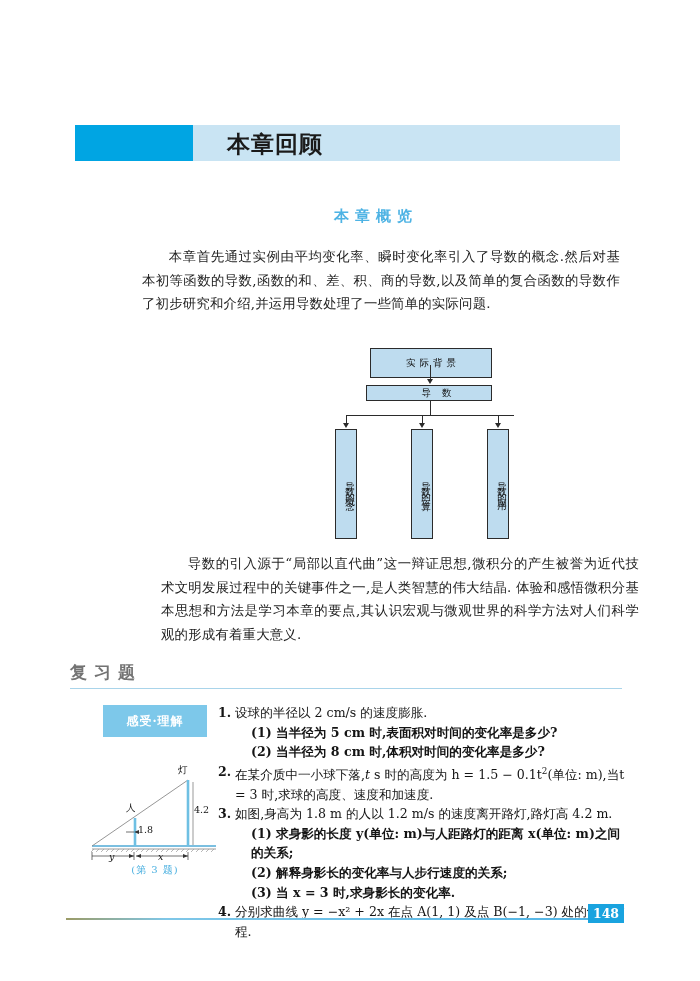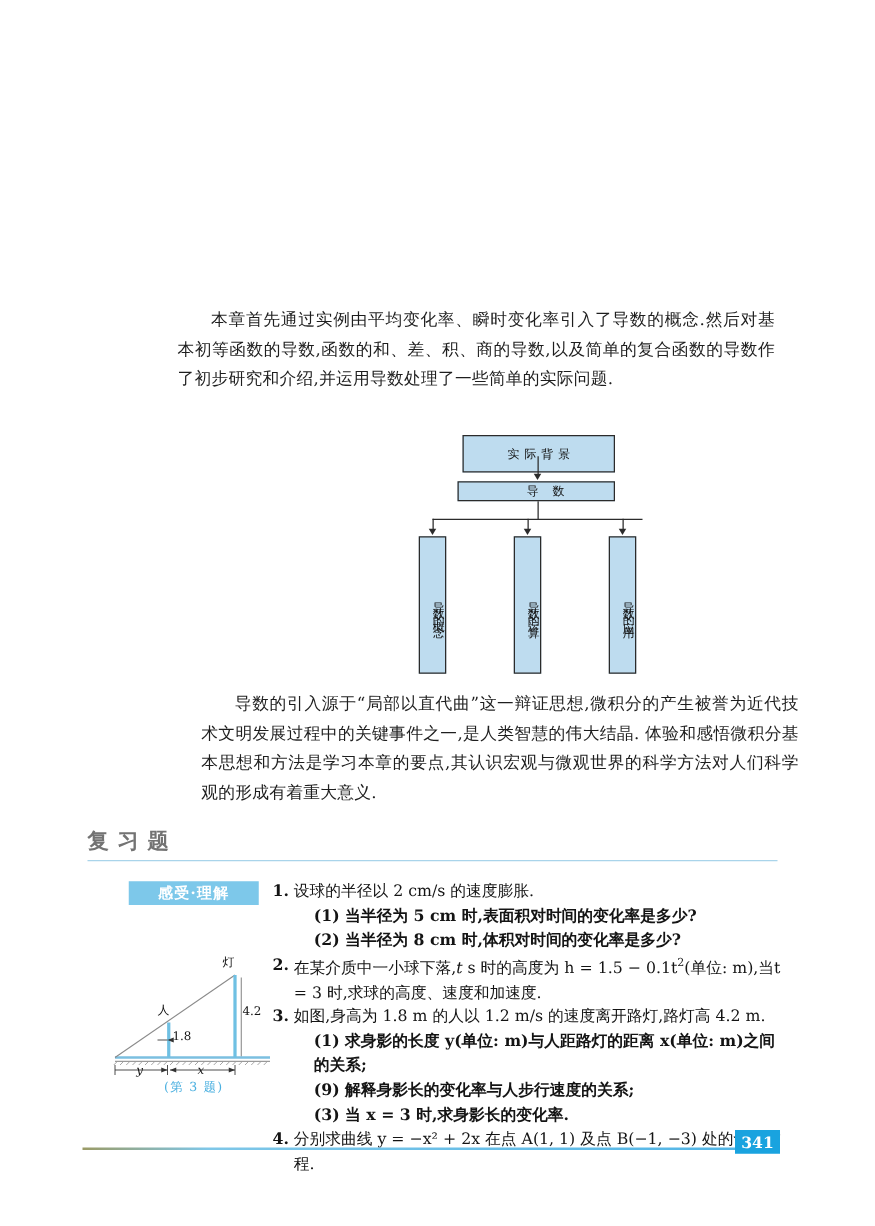--- a/index.html
+++ b/index.html
@@ -174,21 +174,21 @@
     width: 552px;
     height: 1.4px;
     background: #a9d4ea;
   }
 
   .badge {
     position: absolute;
     left: 103px;
     top: 705px;
     width: 104px;
-    height: 19px;
+    height: 32px;
     background: #7dc8ea;
     display: flex;
     align-items: center;
     justify-content: center;
     font-family: "DejaVu Serif", "Liberation Serif", serif;
     font-weight: bold;
     font-size: 12px;
     color: #ffffff;
     letter-spacing: 1px;
   }
@@ -271,21 +271,28 @@
     font-family: "DejaVu Serif", "Liberation Serif", serif;
     font-weight: bold;
     font-size: 12.5px;
   }
 </style>
 </head>
 <body>
 
 <div class="page">
 
-
+  <div class="title-band">
+    <div class="title-band-block"></div>
+    <div class="title-band-bar">
+      <span class="title-text">本章回顾</span>
+    </div>
+  </div>
+
+  <div class="overview-heading">本章概览</div>
 
   <div class="para para-1">本章首先通过实例由平均变化率、瞬时变化率引入了导数的概念.然后对基本初等函数的导数,函数的和、差、积、商的导数,以及简单的复合函数的导数作了初步研究和介绍,并运用导数处理了一些简单的实际问题.</div>
 
   <div class="flow">
     <div class="fbox fbox-top">实际背景</div>
     <div class="conn v-line" style="left:100px; top:19px; height:15px;"></div>
     <div class="arrow-down" style="left:97px; top:33px;"></div>
 
     <div class="fbox fbox-mid">导  数</div>
 
@@ -320,21 +327,21 @@
 
     <div class="prob">
       <span class="prob-num">2.</span>
       <div><span>在某介质中一小球下落,</span><span class="mi">t</span><span> s 时的高度为 h = 1.5 − 0.1t</span><sup>2</sup><span>(单位: m),当t = 3 时,求球的高度、速度和加速度.</span></div>
     </div>
 
     <div class="prob">
       <span class="prob-num">3.</span>
       <div>如图,身高为 1.8 m 的人以 1.2 m/s 的速度离开路灯,路灯高 4.2 m.</div>
       <div class="sub">(1) 求身影的长度 y(单位: m)与人距路灯的距离 x(单位: m)之间的关系;</div>
-      <div class="sub">(9) 解释身影长的变化率与人步行速度的关系;</div>
+      <div class="sub">(2) 解释身影长的变化率与人步行速度的关系;</div>
       <div class="sub">(3) 当 x = 3 时,求身影长的变化率.</div>
     </div>
 
     <div class="prob">
       <span class="prob-num">4.</span>
       <div>分别求曲线 y = −x² + 2x 在点 A(1, 1) 及点 B(−1, −3) 处的切线方程.</div>
     </div>
 
   </div>
 
@@ -395,15 +402,15 @@
     <span class="fig-label" style="left:88px; top:-2px;">灯</span>
     <span class="fig-label" style="left:36px; top:36px;">人</span>
     <span class="fig-label" style="left:104px; top:38px;">4.2</span>
     <span class="fig-label" style="left:48px; top:58px;">1.8</span>
     <span class="fig-label mi" style="left:19px; top:85px;">y</span>
     <span class="fig-label mi" style="left:68px; top:85px;">x</span>
     <div class="fig-caption">(第 3 题)</div>
   </div>
 
   <div class="footer-rule"></div>
-  <div class="page-num">341</div>
+  <div class="page-num">148</div>
 
 </div>
 
 </body></html>

